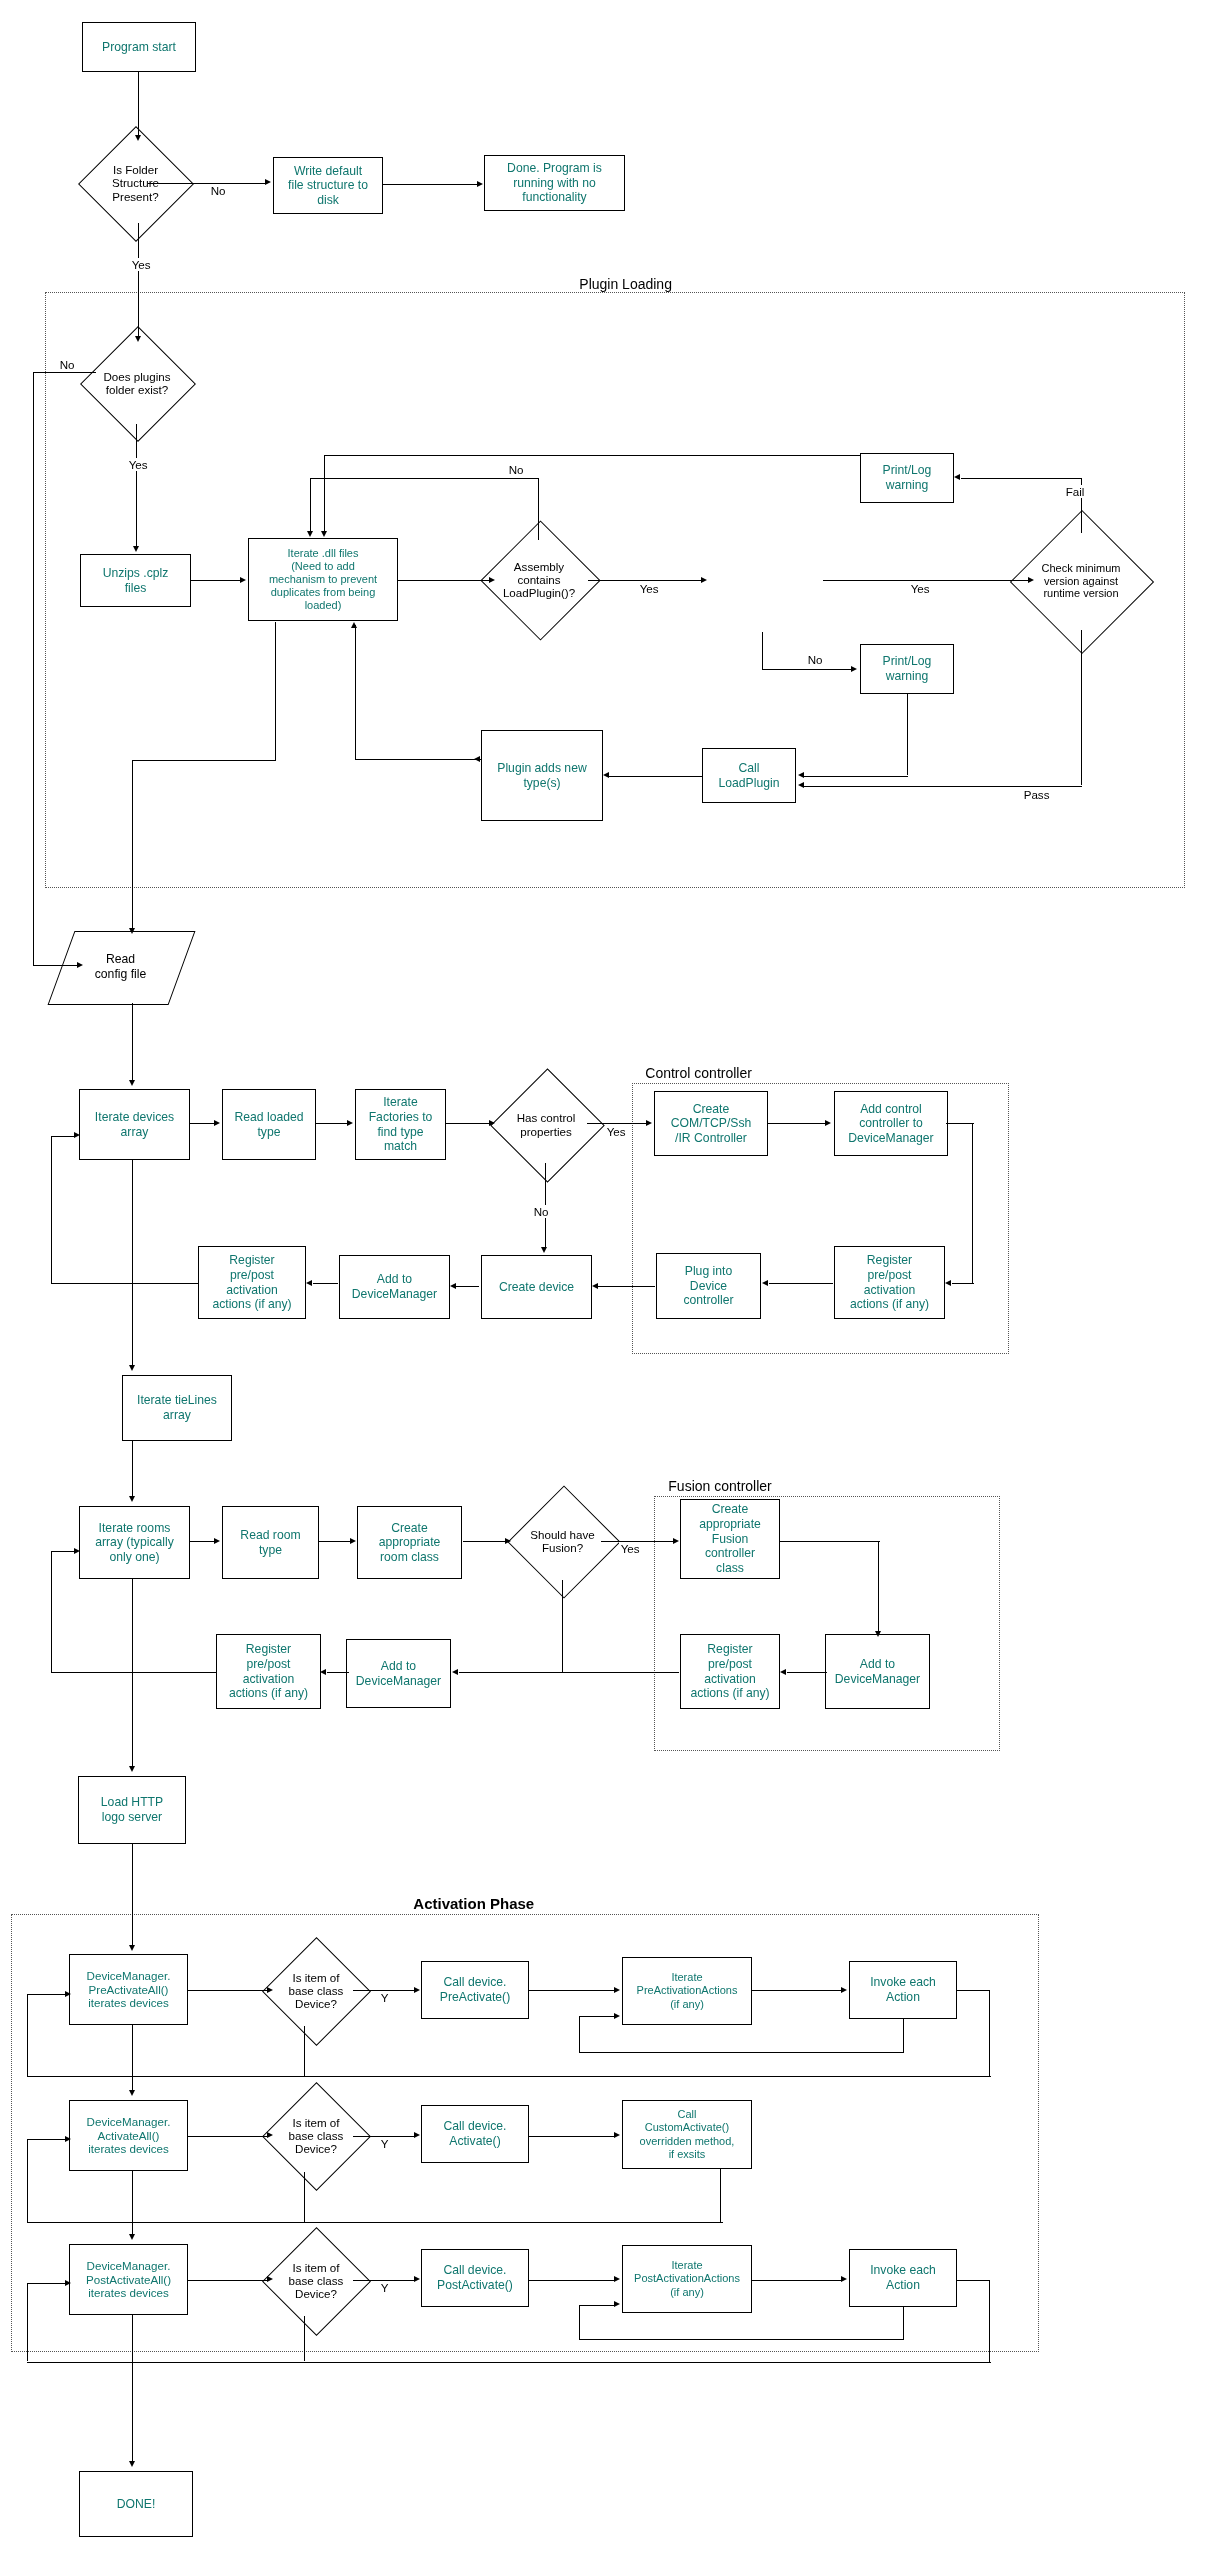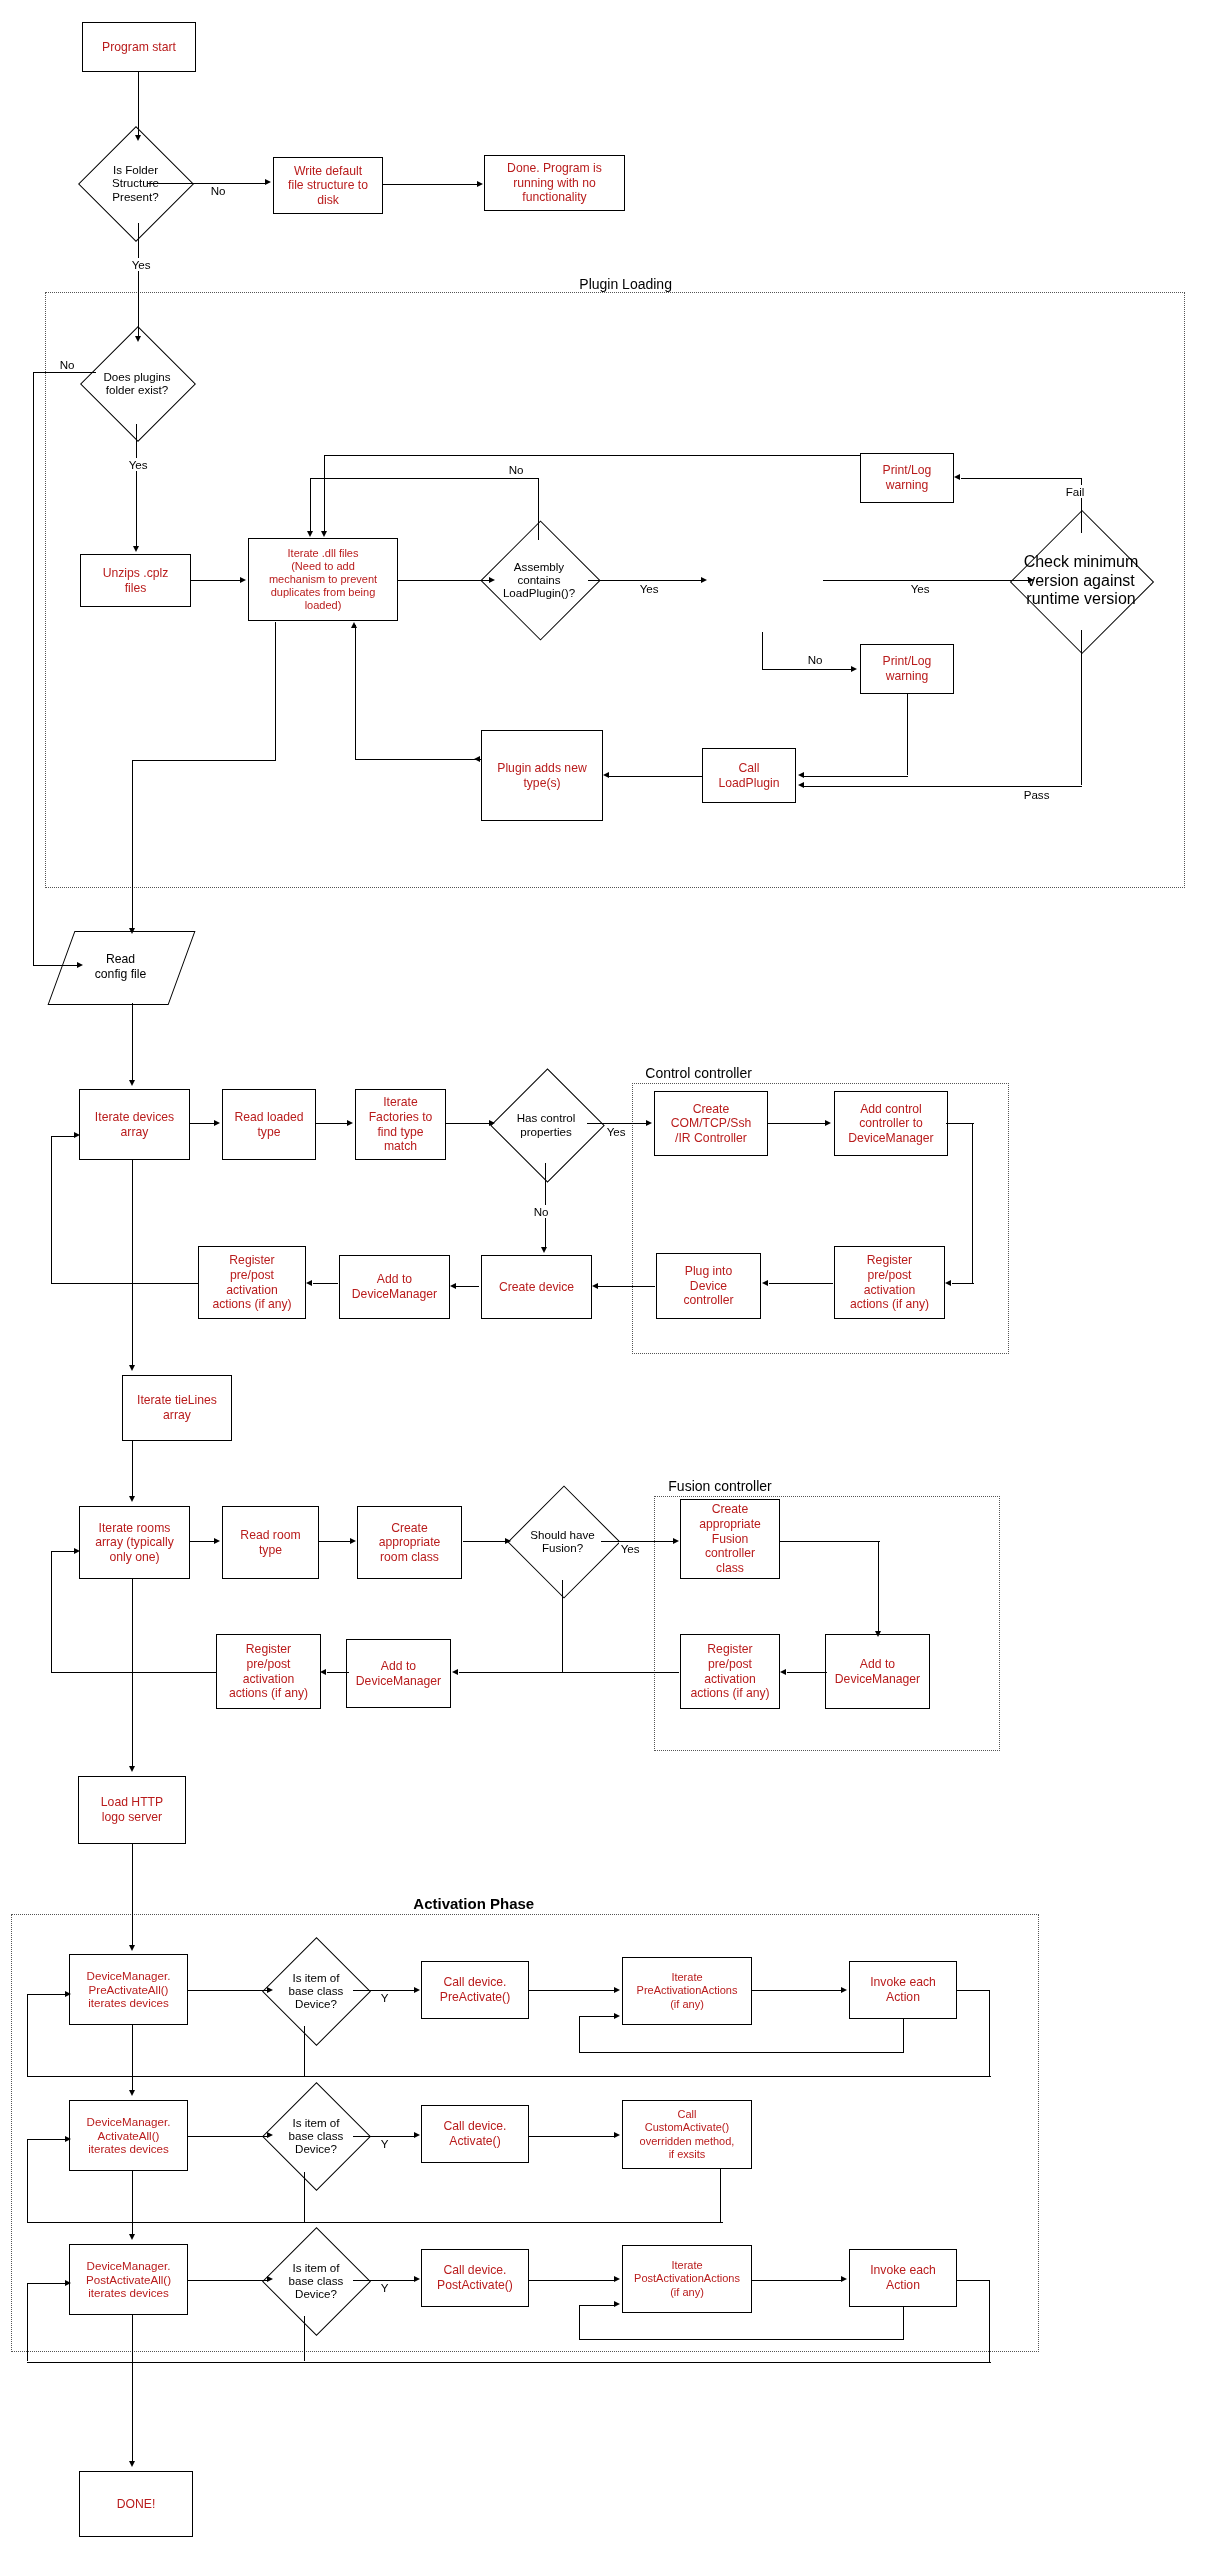--- a/index.html
+++ b/index.html
@@ -1,21 +1,21 @@
 <!DOCTYPE html>
 <html style="font-size:8.9px"><head>
 <meta charset="utf-8">
 <style>
   html,body{margin:0;padding:0;background:#ffffff;}
   body{font-family:"Liberation Sans",sans-serif;}
   #canvas{position:relative;width:1218px;height:2576px;background:#fff;overflow:hidden;}
 
   .node{position:absolute;box-sizing:border-box;border:1.1px solid #000;background:#fff;
         display:flex;align-items:center;justify-content:center;text-align:center;
-        font-size:12.2px;line-height:1.2;color:#b91c1c;padding:2.2px;}
+        font-size:12.2px;line-height:1.2;color:#0f766e;padding:2.2px;}
   .node span{display:block;white-space:pre-line;}
 
   .diamond{position:absolute;box-sizing:border-box;display:flex;align-items:center;justify-content:center;}
   .diamond .dshape{position:absolute;left:0;top:0;width:100%;height:100%;
        background:#fff;border:1.1px solid #000;transform:rotate(45deg);transform-origin:50% 50%;}
   .diamond .dtext{position:relative;z-index:2;text-align:center;font-size:11.6px;line-height:1.15;
        white-space:pre-line;color:#000;}
 
   .para{position:absolute;box-sizing:border-box;display:flex;align-items:center;justify-content:center;}
   .para .pshape{position:absolute;left:0;top:0;width:100%;height:100%;background:#fff;border:1.1px solid #000;
@@ -110,21 +110,21 @@
 warning</span>
   </div>
 
   <div class="node" style="left:860px;top:644px;width:94px;height:50px;">
     <span>Print/Log
 warning</span>
   </div>
 
   <div class="diamond" style="left:1009px;top:531px;width:144px;height:100px;">
     <div class="dshape" style="width:100px;height:100px;left:22px;top:0;"></div>
-    <div class="dtext" style="font-size:16px;">Check minimum
+    <div class="dtext" style="font-size:11px;">Check minimum
 version against
 runtime version</div>
   </div>
 
   <div class="node" style="left:702px;top:748px;width:94px;height:55px;">
     <span>Call
 LoadPlugin</span>
   </div>
 
   <div class="node" style="left:481px;top:730px;width:122px;height:91px;">

